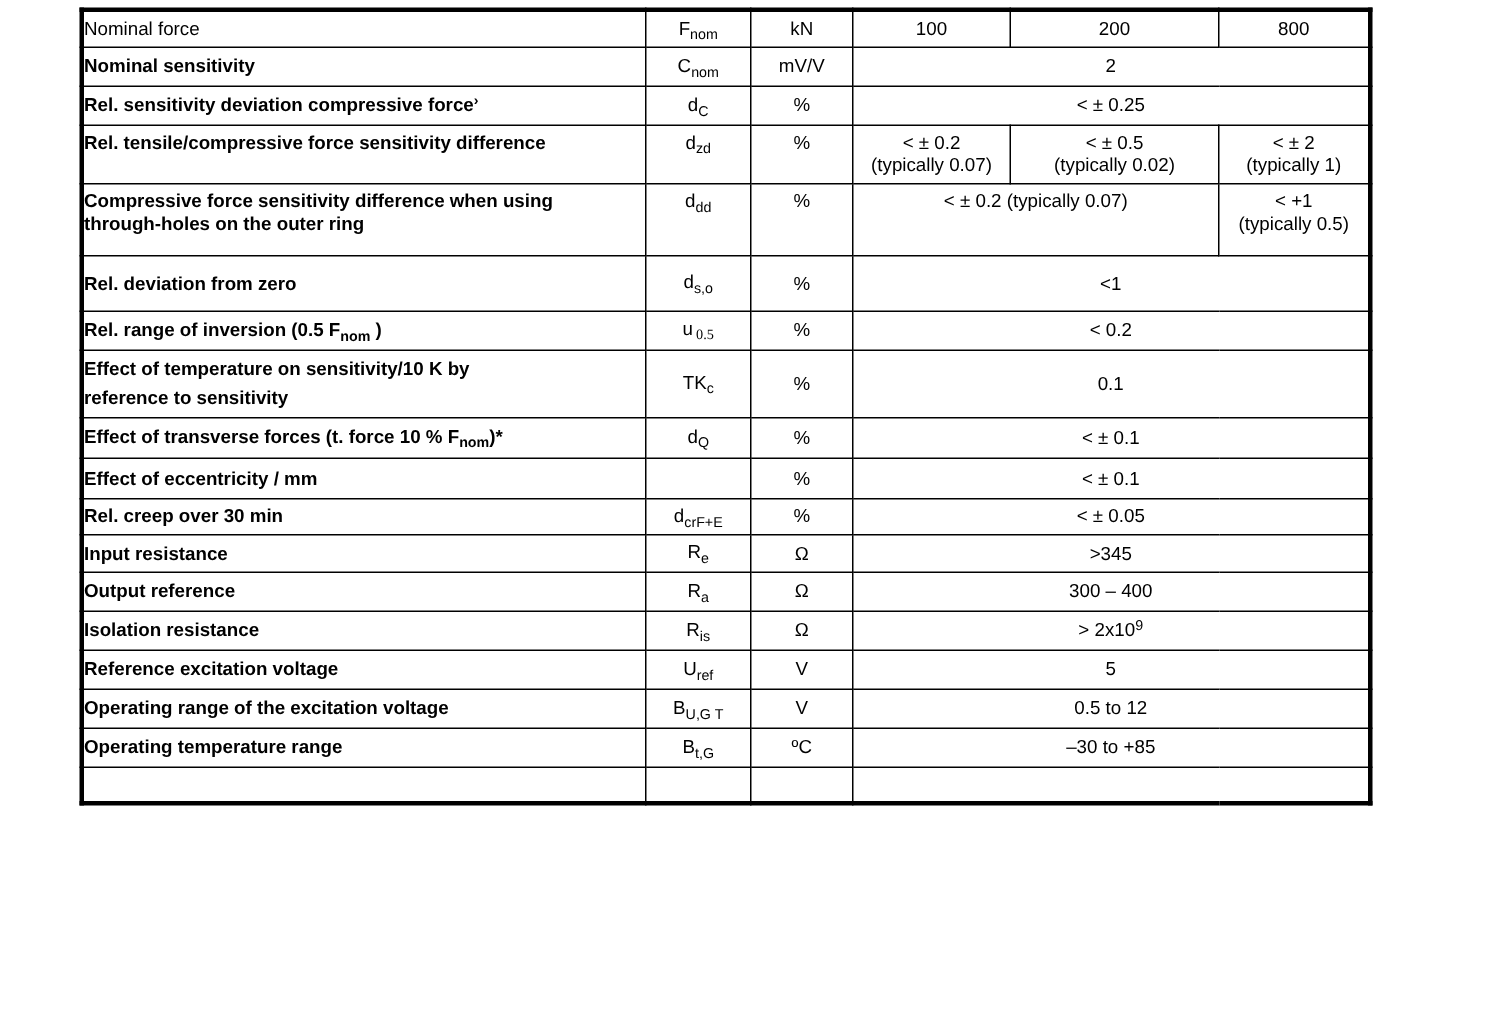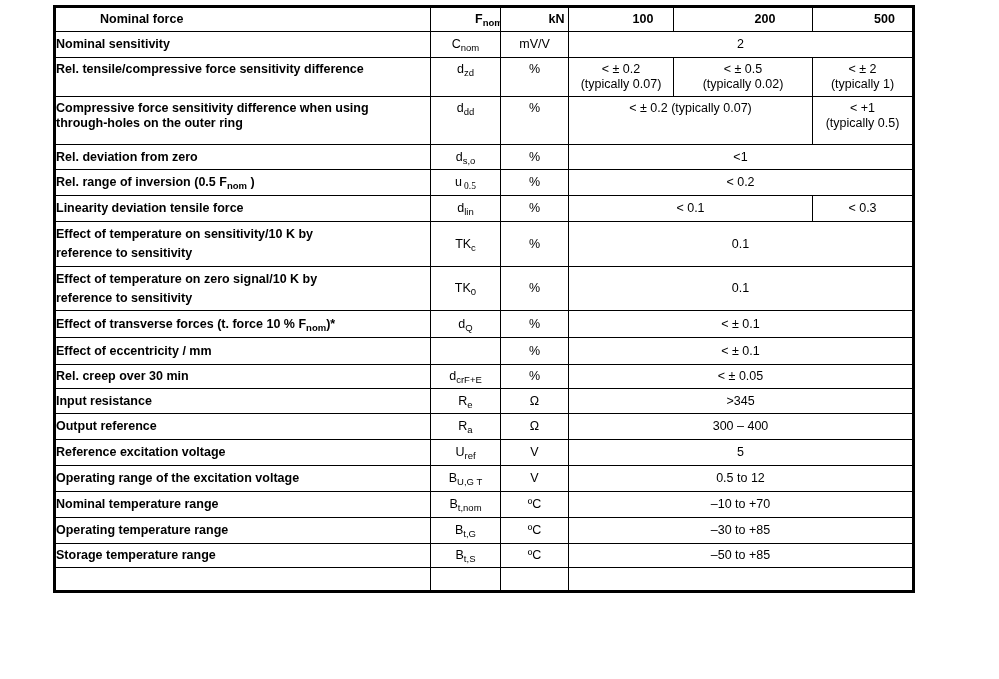--- a/index.html
+++ b/index.html
@@ -37,22 +37,21 @@
   td.p {
     text-align: left;
     padding-left: 13px;
     padding-right: 8px;
     font-weight: bold;
   }
   td.s, td.u, td.v {
     text-align: center;
   }
   tr.hdr td {
-    font-weight: bold;
-    padding-left: 44px;
+    font-weight: normal;
   }
   tr.top td {
     vertical-align: top;
     padding-top: 4px;
   }
   td.wide div {
     line-height: 19px;
   }
   .sub {
     font-size: 9.5px;
@@ -80,31 +79,37 @@
         <col style="width:101px">
     </colgroup>
 
     <tbody>
         <tr class="hdr" style="height:25px">
       <td class="p"><span>Nominal force</span></td>
       <td class="s"><span>F</span><span class="sub">nom</span></td>
       <td class="u"><span>kN</span></td>
       <td class="v"><span>100</span></td>
       <td class="v"><span>200</span></td>
-      <td class="v"><span>500</span></td>
+      <td class="v"><span>800</span></td>
     </tr>
 
 
     <tr style="height:26px">
       <td class="p"><span>Nominal sensitivity</span></td>
       <td class="s"><span>C</span><span class="sub">nom</span></td>
       <td class="u"><span>mV/V</span></td>
       <td class="v" colspan="3"><span>2</span></td>
     </tr>
 
+    <tr style="height:26px">
+      <td class="p"><span>Rel. sensitivity deviation compressive force</span><span class="sup">›</span></td>
+      <td class="s"><span>d</span><span class="sub">C</span></td>
+      <td class="u"><span>%</span></td>
+      <td class="v" colspan="3"><span>&lt; ± 0.25</span></td>
+    </tr>
 
     <tr class="top" style="height:39px">
       <td class="p"><span>Rel. tensile/compressive force sensitivity difference</span></td>
       <td class="s"><span>d</span><span class="sub">zd</span></td>
       <td class="u"><span>%</span></td>
       <td class="v">
             <div>&lt; ± 0.2</div>
             <div>(typically 0.07)</div>
           </td>
       <td class="v">
@@ -124,62 +129,46 @@
           </td>
       <td class="s"><span>d</span><span class="sub">dd</span></td>
       <td class="u"><span>%</span></td>
       <td class="v" colspan="2"><span>&lt; ± 0.2 (typically 0.07)</span></td>
       <td class="v">
             <div>&lt; +1</div>
             <div>(typically 0.5)</div>
           </td>
     </tr>
 
-    <tr style="height:25px">
+    <tr style="height:37px">
       <td class="p"><span>Rel. deviation from zero</span></td>
       <td class="s"><span>d</span><span class="sub">s,o</span></td>
       <td class="u"><span>%</span></td>
       <td class="v" colspan="3"><span>&lt;1</span></td>
     </tr>
 
     <tr style="height:26px">
       <td class="p"><span>Rel. range of inversion (0.5 F</span><span class="sub">nom</span><span> )</span></td>
       <td class="s"><span>u</span><span class="sub spaced">0.5</span></td>
       <td class="u"><span>%</span></td>
       <td class="v" colspan="3"><span>&lt; 0.2</span></td>
     </tr>
 
 
-    <tr style="height:26px">
-      <td class="p"><span>Linearity deviation tensile force</span></td>
-      <td class="s"><span>d</span><span class="sub">lin</span></td>
-      <td class="u"><span>%</span></td>
-      <td class="v" colspan="2"><span>&lt; 0.1</span></td>
-      <td class="v"><span>&lt; 0.3</span></td>
-    </tr>
 
     <tr style="height:45px">
       <td class="p wide">
             <div>Effect of temperature on sensitivity/10 K by</div>
             <div>reference to sensitivity</div>
           </td>
       <td class="s"><span>TK</span><span class="sub">c</span></td>
       <td class="u"><span>%</span></td>
       <td class="v" colspan="3"><span>0.1</span></td>
     </tr>
 
-    <tr style="height:44px">
-      <td class="p wide">
-            <div>Effect of temperature on zero signal/10 K by</div>
-            <div>reference to sensitivity</div>
-          </td>
-      <td class="s"><span>TK</span><span class="sub">0</span></td>
-      <td class="u"><span>%</span></td>
-      <td class="v" colspan="3"><span>0.1</span></td>
-    </tr>
 
     <tr style="height:27px">
       <td class="p"><span>Effect of transverse forces (t. force 10 % F</span><span class="sub">nom</span><span>)*</span></td>
       <td class="s"><span>d</span><span class="sub">Q</span></td>
       <td class="u"><span>%</span></td>
       <td class="v" colspan="3"><span>&lt; ± 0.1</span></td>
     </tr>
 
     <tr style="height:27px">
       <td class="p"><span>Effect of eccentricity / mm</span></td>
@@ -202,55 +191,49 @@
       <td class="v" colspan="3"><span>&gt;345</span></td>
     </tr>
 
     <tr style="height:26px">
       <td class="p"><span>Output reference</span></td>
       <td class="s"><span>R</span><span class="sub">a</span></td>
       <td class="u"><span>Ω</span></td>
       <td class="v" colspan="3"><span>300 – 400</span></td>
     </tr>
 
+    <tr style="height:26px">
+      <td class="p"><span>Isolation resistance</span></td>
+      <td class="s"><span>R</span><span class="sub">is</span></td>
+      <td class="u"><span>Ω</span></td>
+      <td class="v" colspan="3"><span>&gt; 2x10</span><span class="sup">9</span></td>
+    </tr>
 
     <tr style="height:26px">
       <td class="p"><span>Reference excitation voltage</span></td>
       <td class="s"><span>U</span><span class="sub">ref</span></td>
       <td class="u"><span>V</span></td>
       <td class="v" colspan="3"><span>5</span></td>
     </tr>
 
     <tr style="height:26px">
       <td class="p"><span>Operating range of the excitation voltage</span></td>
       <td class="s"><span>B</span><span class="sub">U,G T</span></td>
       <td class="u"><span>V</span></td>
       <td class="v" colspan="3"><span>0.5 to 12</span></td>
     </tr>
 
-    <tr style="height:26px">
-      <td class="p"><span>Nominal temperature range</span></td>
-      <td class="s"><span>B</span><span class="sub">t,nom</span></td>
-      <td class="u"><span>ºC</span></td>
-      <td class="v" colspan="3"><span>–10 to +70</span></td>
-    </tr>
 
     <tr style="height:26px">
       <td class="p"><span>Operating temperature range</span></td>
       <td class="s"><span>B</span><span class="sub">t,G</span></td>
       <td class="u"><span>ºC</span></td>
       <td class="v" colspan="3"><span>–30 to +85</span></td>
     </tr>
 
-    <tr style="height:24px">
-      <td class="p"><span>Storage temperature range</span></td>
-      <td class="s"><span>B</span><span class="sub">t,S</span></td>
-      <td class="u"><span>ºC</span></td>
-      <td class="v" colspan="3"><span>–50 to +85</span></td>
-    </tr>
 
     <tr style="height:24px">
       <td class="p"></td>
       <td class="s"></td>
       <td class="u"></td>
       <td class="v" colspan="3"></td>
     </tr>
   </tbody>
     </table>
 </div>

